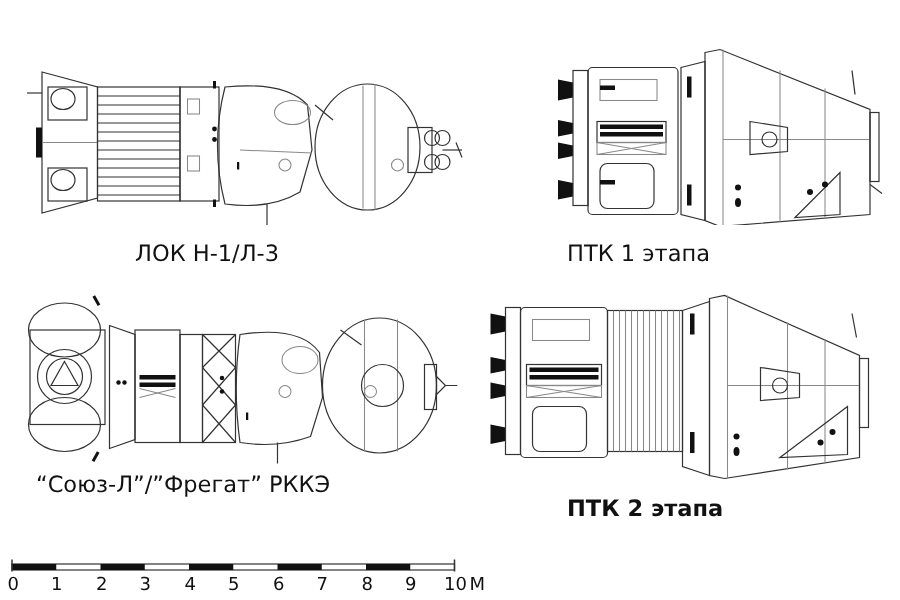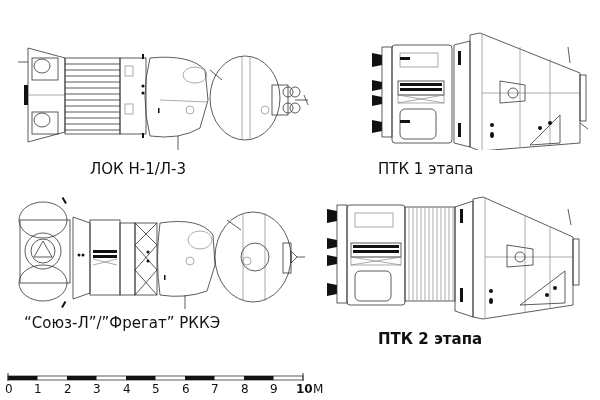--- a/index.html
+++ b/index.html
@@ -246,14 +246,14 @@
 <span class="tick-label" style="left:5px;">0</span>
 <span class="tick-label" style="left:34px;">1</span>
 <span class="tick-label" style="left:64px;">2</span>
 <span class="tick-label" style="left:93px;">3</span>
 <span class="tick-label" style="left:123px;">4</span>
 <span class="tick-label" style="left:152px;">5</span>
 <span class="tick-label" style="left:182px;">6</span>
 <span class="tick-label" style="left:211px;">7</span>
 <span class="tick-label" style="left:241px;">8</span>
 <span class="tick-label" style="left:270px;">9</span>
-<span class="tick-label" style="left:296px;font-weight:bold;">10</span>
+<span class="tick-label" style="left:296px;">10</span>
 <span class="tick-label" style="left:313px;">М</span>
 
 </body></html>

